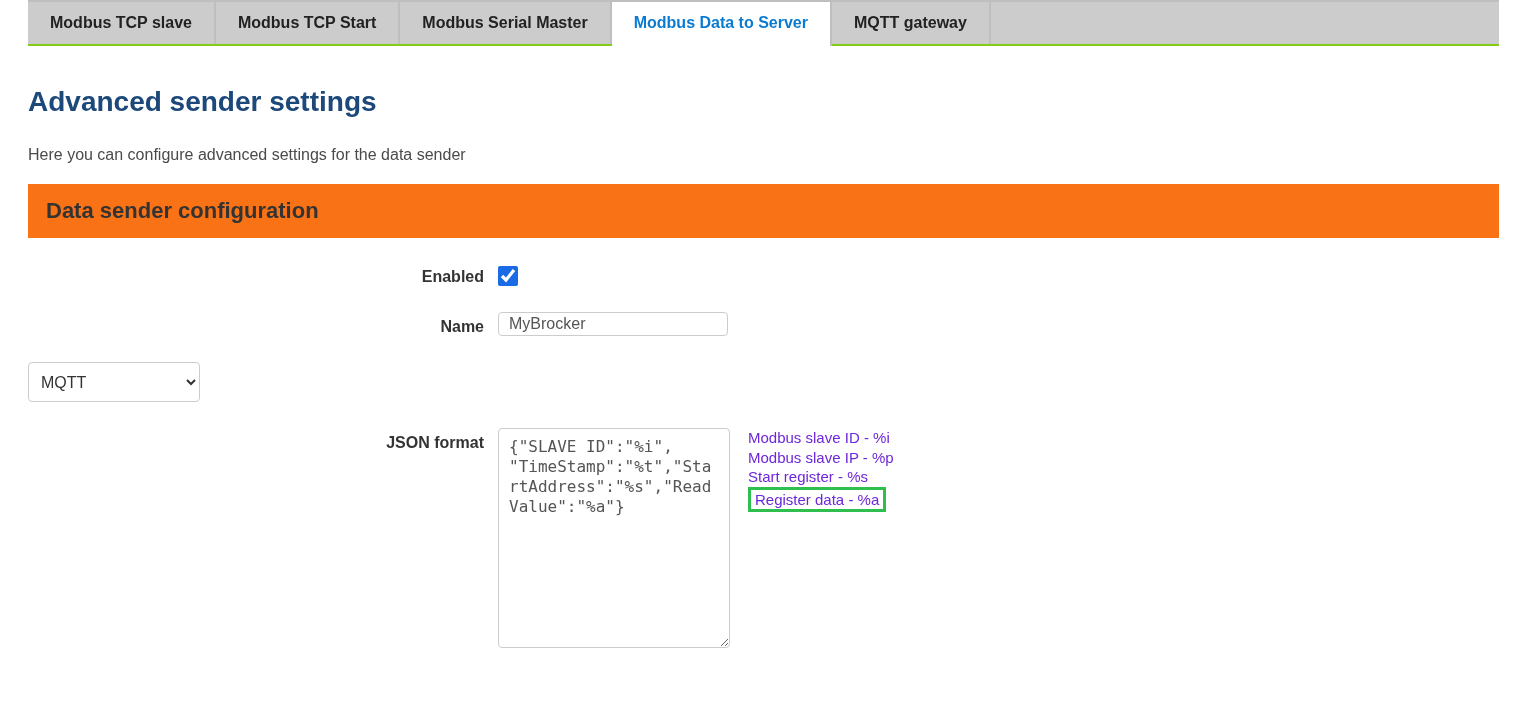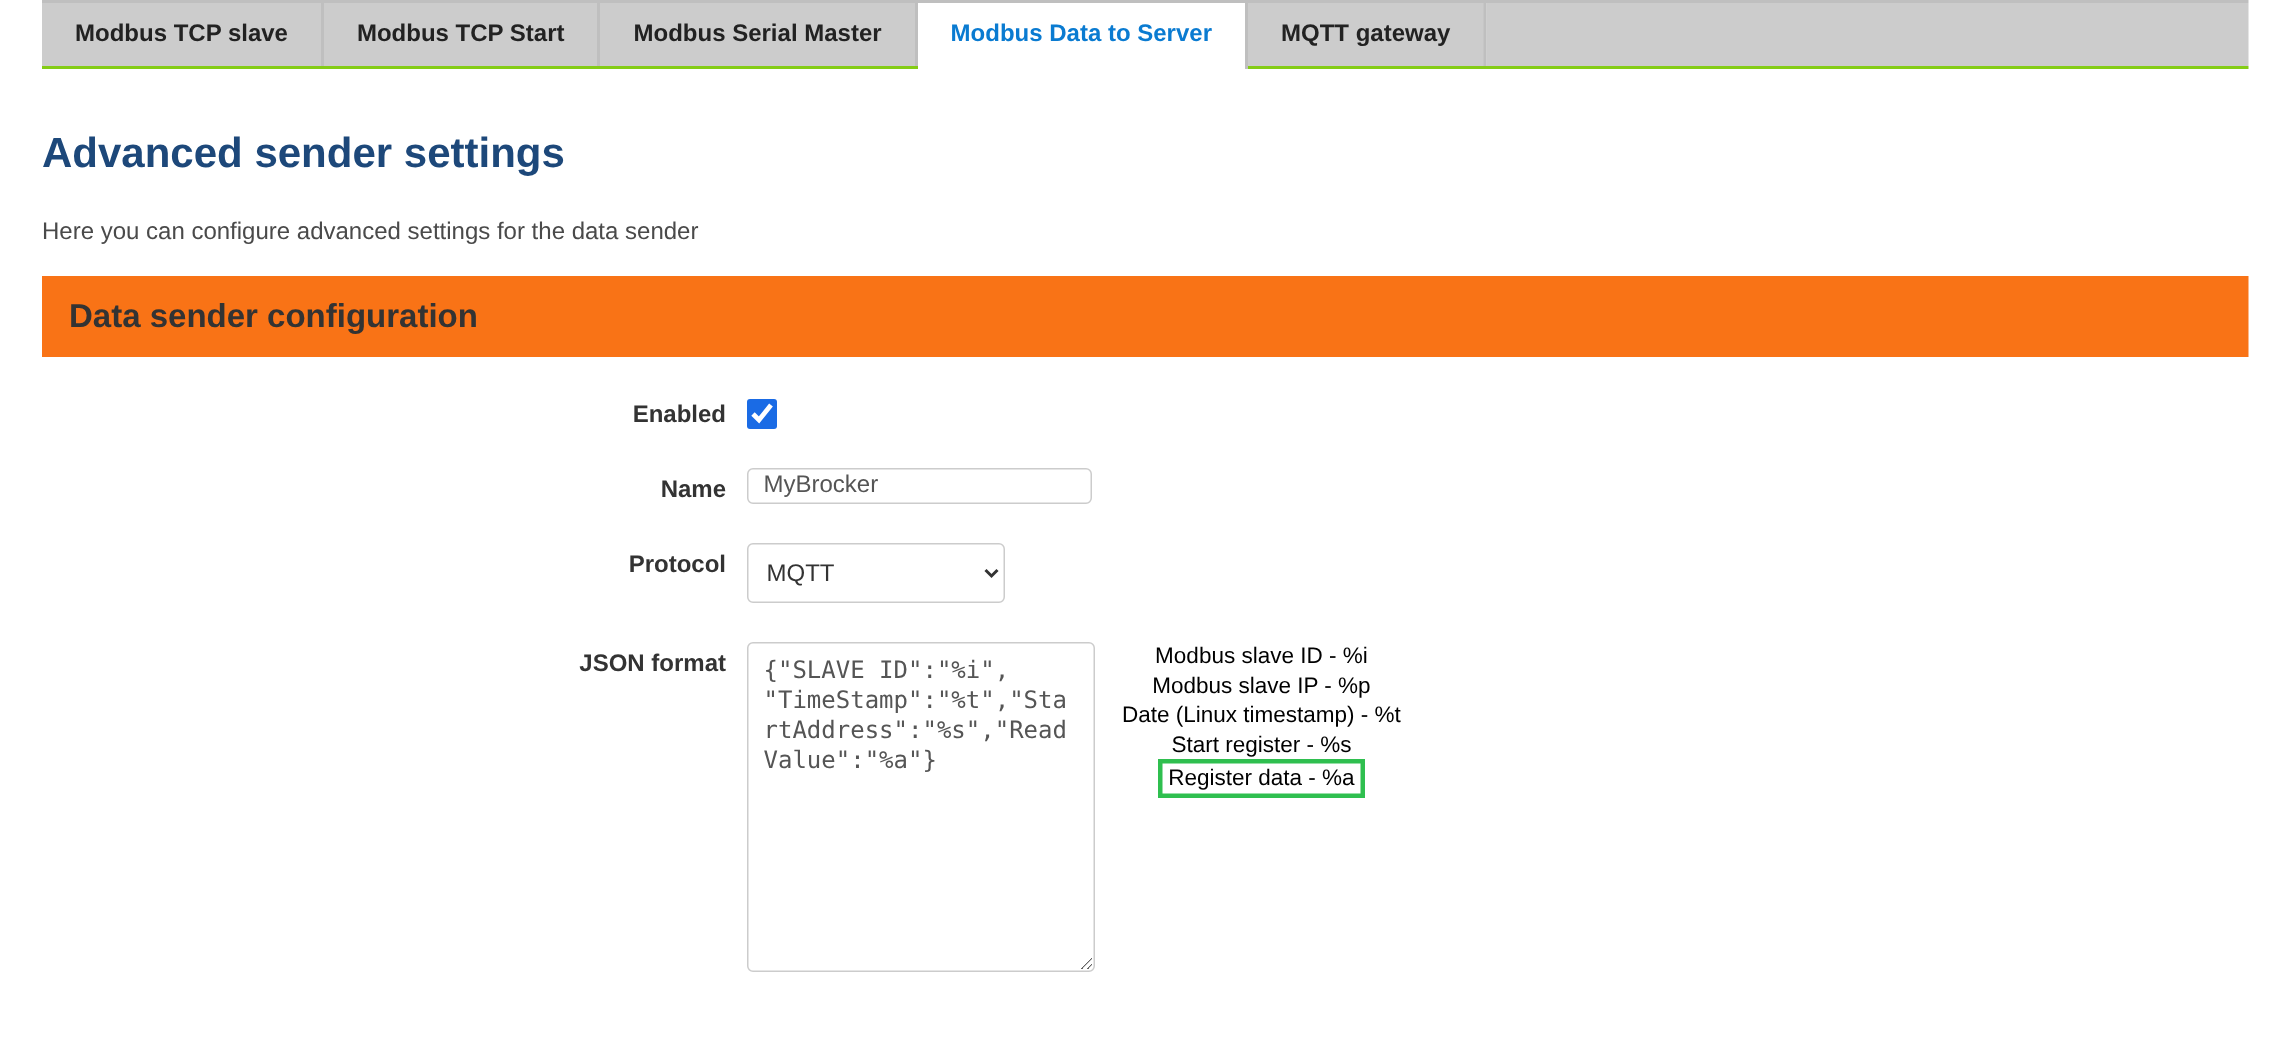--- a/index.html
+++ b/index.html
@@ -74,24 +74,23 @@
       padding-top: 6px;
       color: #333;
       font-weight: bold;
     }
     .form-row .field {
       display: flex;
       align-items: flex-start;
     }
     .field .hints {
       margin-left: 18px;
-      color: #000000;
+      color: #6d28d9;
       font-size: 15px;
       line-height: 1.3;
-      text-align: center;
     }
     .hints .hint-line.boxed {
       border: 3px solid #2fbf4f;
       padding: 0 4px;
       display: inline-block;
     }
 
     input[type="checkbox"].chk {
       width: 20px;
       height: 20px;
@@ -156,33 +155,31 @@
 </div>
 
 <div class="form-row">
   <div class="label">Name</div>
   <div class="field">
     <input type="text" class="text-input" value="MyBrocker" style="">
   </div>
 </div>
 
 <div class="form-row">
-  <div class="label">Protocol</div>
   <div class="field">
     <select class="select-input">
       <option>MQTT</option>
     </select>
   </div>
 </div>
 
 <div class="form-row">
   <div class="label">JSON format</div>
   <div class="field">
     <textarea class="json-ta" style="">{"SLAVE ID":"%i", "TimeStamp":"%t","StartAddress":"%s","Read Value":"%a"}</textarea>
     <div class="hints">
       <div class="hint-line">Modbus slave ID - %i</div>
       <div class="hint-line">Modbus slave IP - %p</div>
-      <div class="hint-line">Date (Linux timestamp) - %t</div>
       <div class="hint-line">Start register - %s</div>
       <div><span class="hint-line boxed">Register data - %a</span></div>
     </div>
   </div>
 </div>
 
 </body></html>

